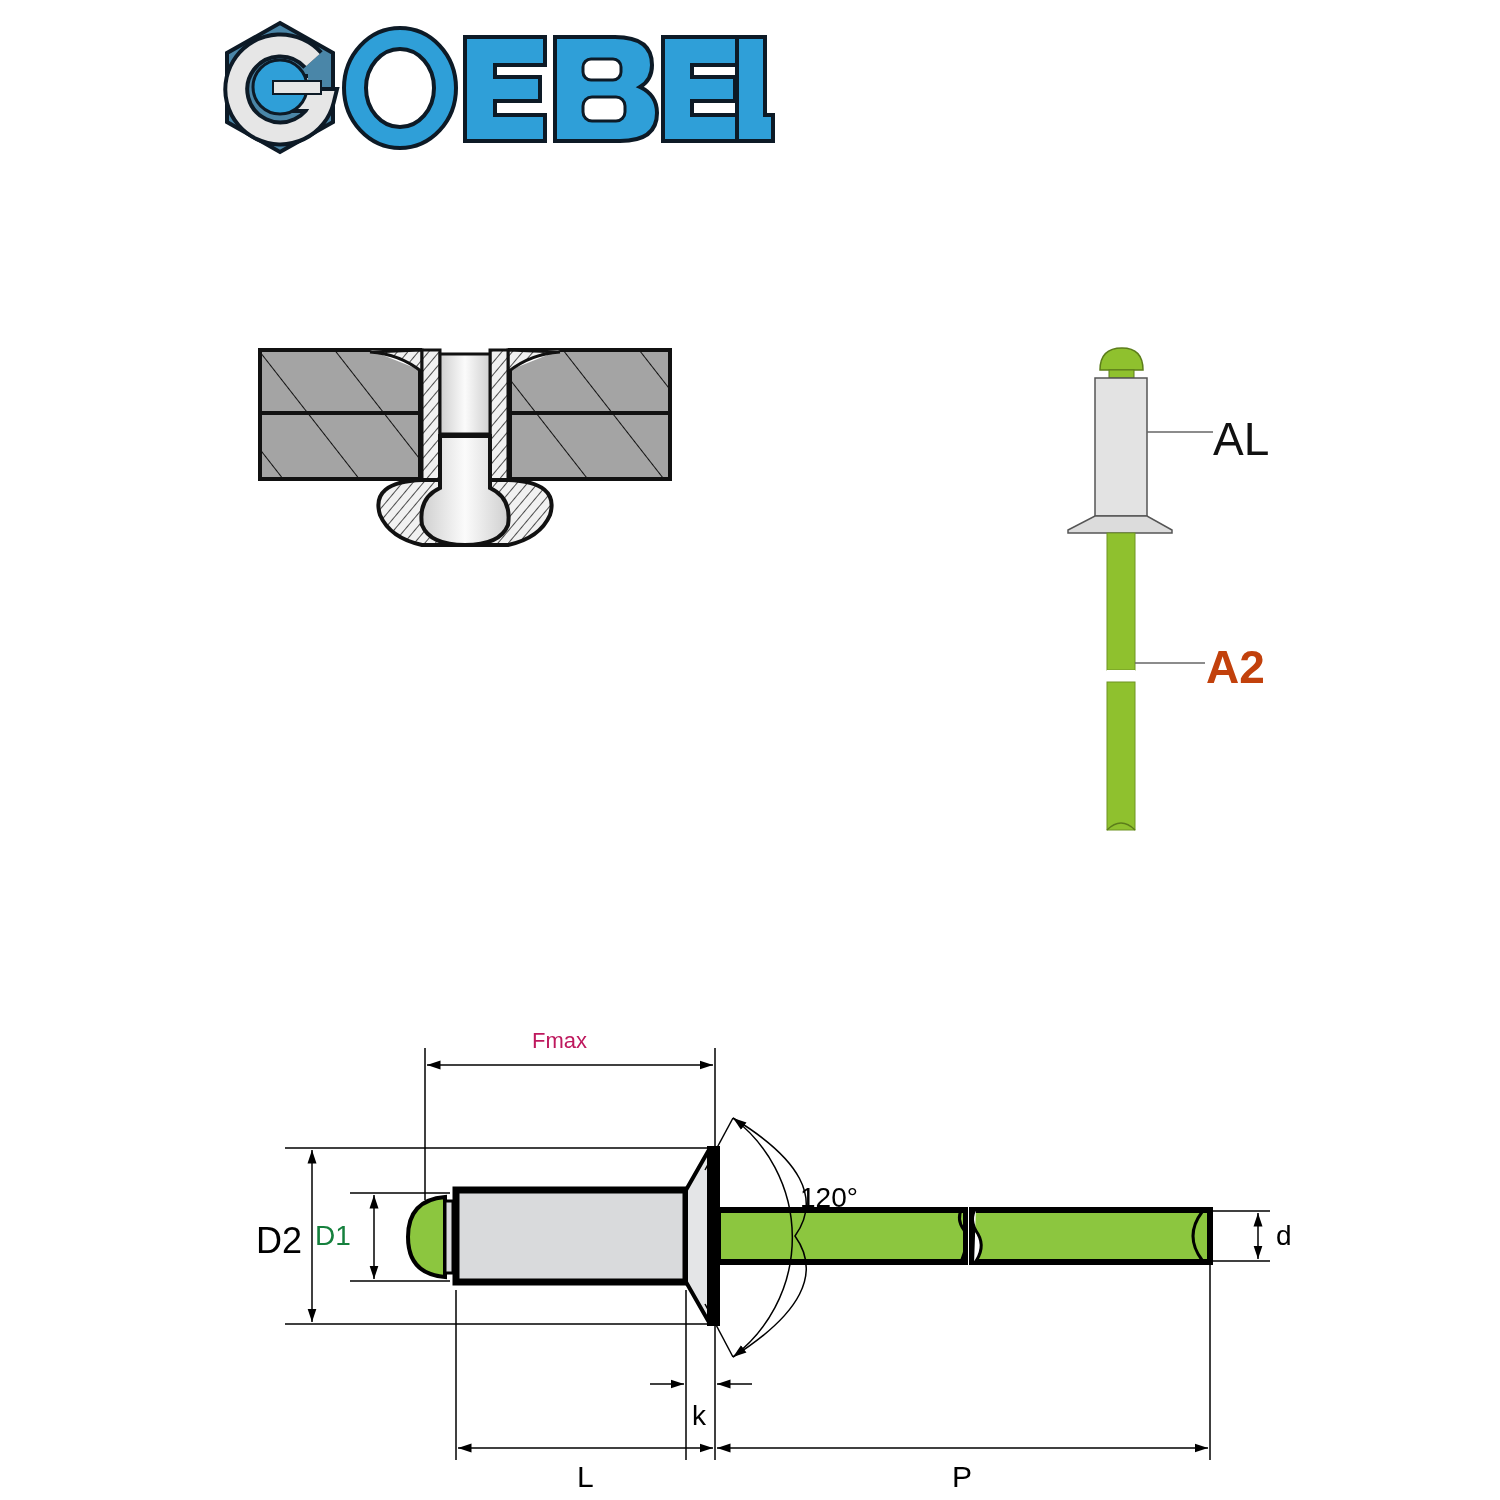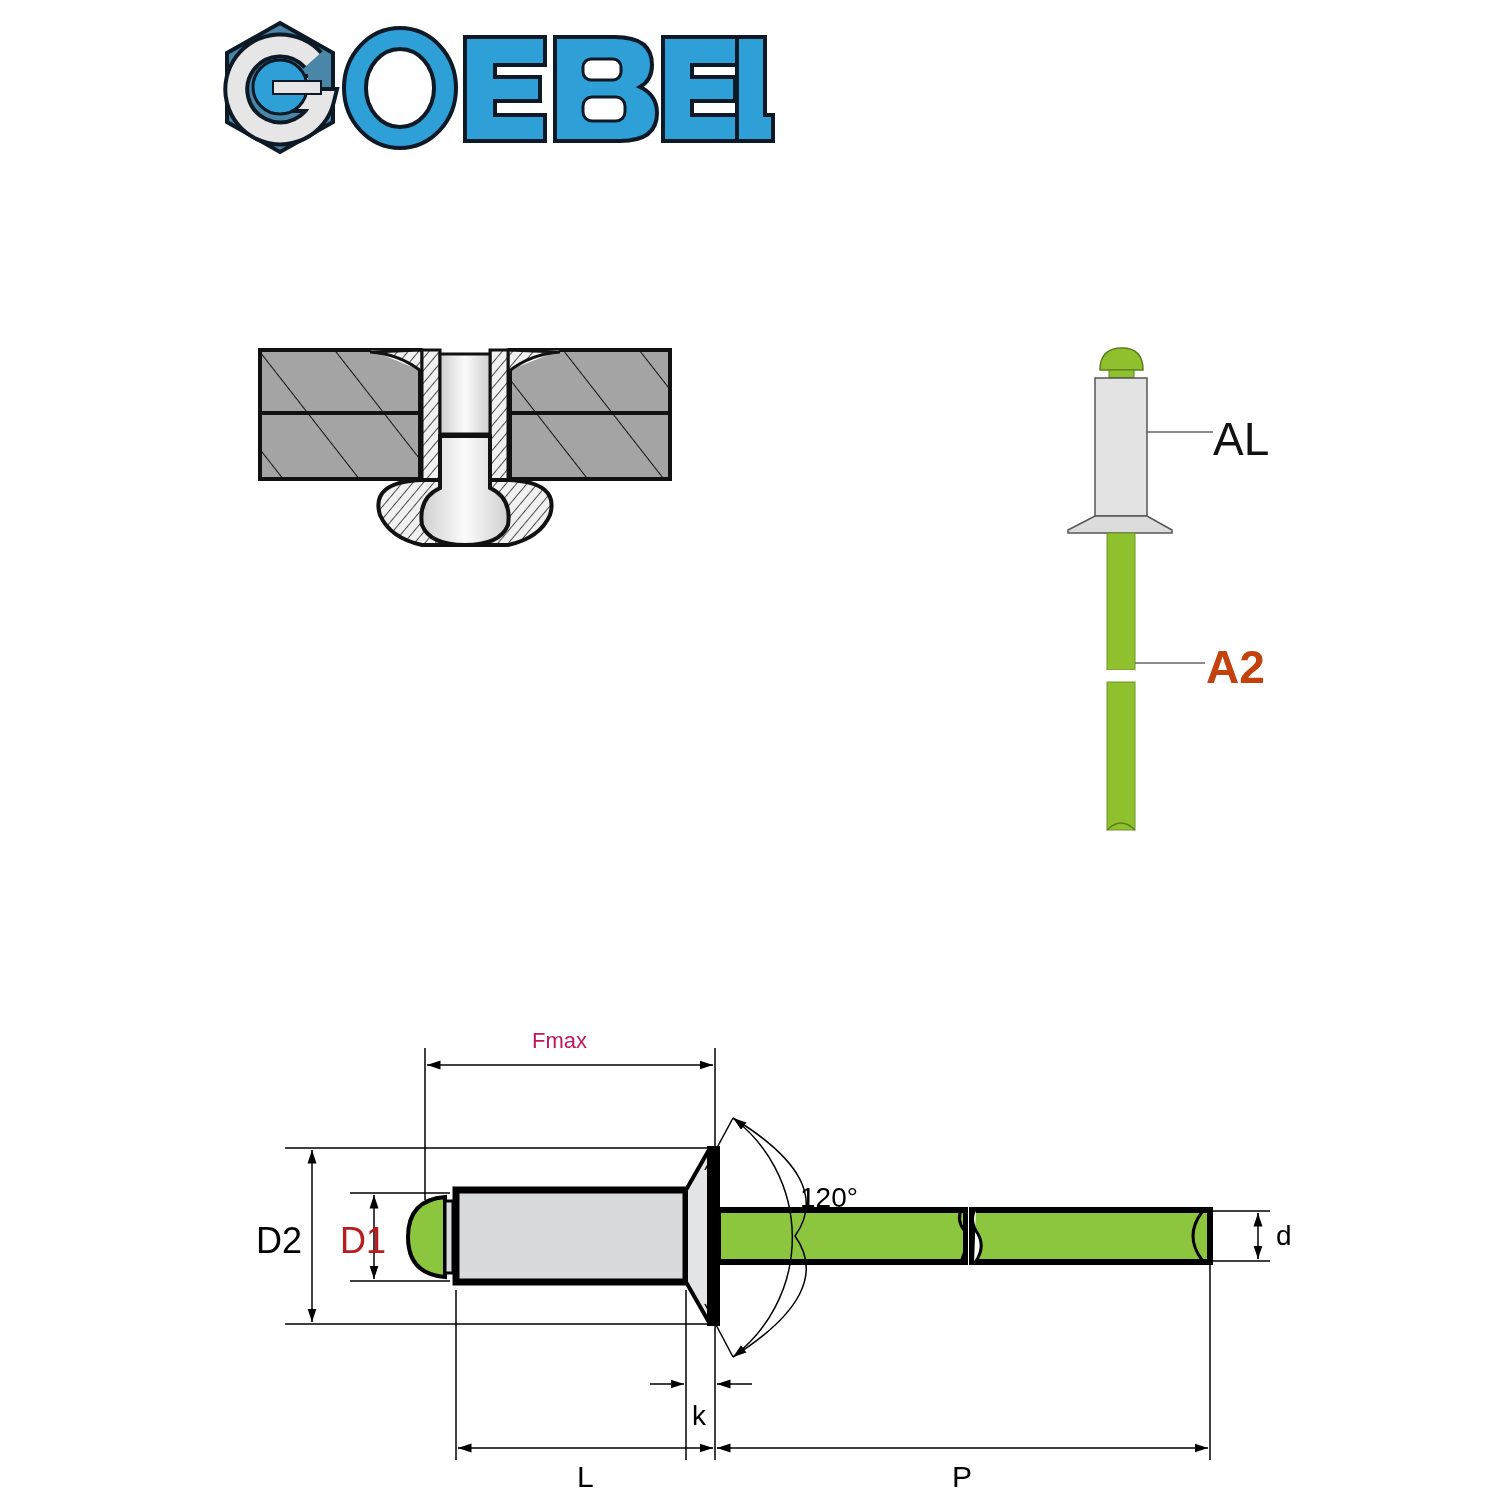--- a/index.html
+++ b/index.html
@@ -148,18 +148,18 @@
     <line x1="512" y1="364" x2="477" y2="364" stroke="#000" stroke-width="1.5" marker-end="url(#arr)"></line>
 
     <line x1="216" y1="270" x2="216" y2="440" stroke="#000" stroke-width="1.5"></line>
     <line x1="970" y1="245" x2="970" y2="440" stroke="#000" stroke-width="1.5"></line>
     <line x1="218" y1="428" x2="473" y2="428" stroke="#000" stroke-width="1.5" marker-start="url(#arr)" marker-end="url(#arr)"></line>
     <line x1="477" y1="428" x2="968" y2="428" stroke="#000" stroke-width="1.5" marker-start="url(#arr)" marker-end="url(#arr)"></line>
   </svg>
   <div class="abs" style="left:292px; top:8px; font-size:22px; color:#be185d;">Fmax</div>
   <div class="abs" style="left:560px; top:150px; font-size:28px; color:#000;margin-top:12px;">120°</div>
   <div class="abs" style="left:16px; top:200px; font-size:36px; color:#000;">D2</div>
-  <div class="abs" style="left:100px; top:200px; font-size:36px; color:#b91c1c;">D1</div>
+  <div class="abs" style="left:75px; top:200px; font-size:28px; color:#15803d;">D1</div>
   <div class="abs" style="left:1036px; top:200px; font-size:28px; color:#000;">d</div>
   <div class="abs" style="left:452px; top:380px; font-size:28px; color:#000;">k</div>
   <div class="abs" style="left:337px; top:440px; font-size:30px; color:#000;">L</div>
   <div class="abs" style="left:712px; top:440px; font-size:30px; color:#000;">P</div>
 </div>
 
 </body></html>

